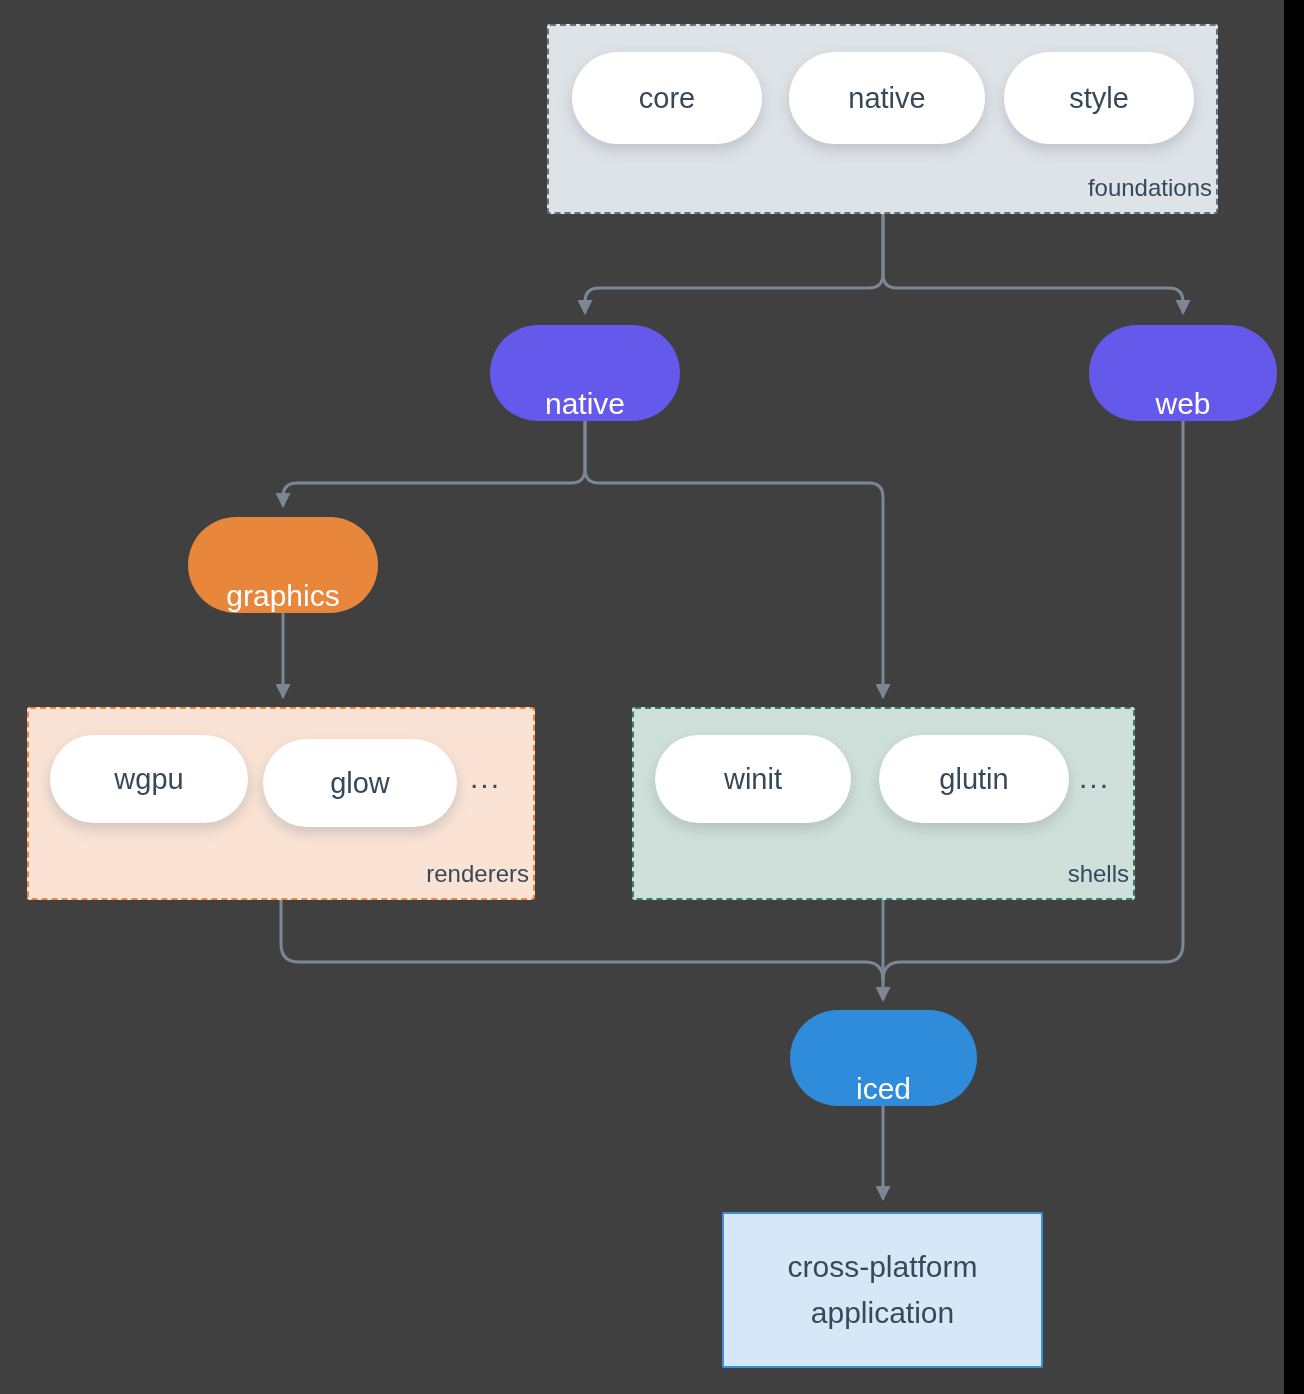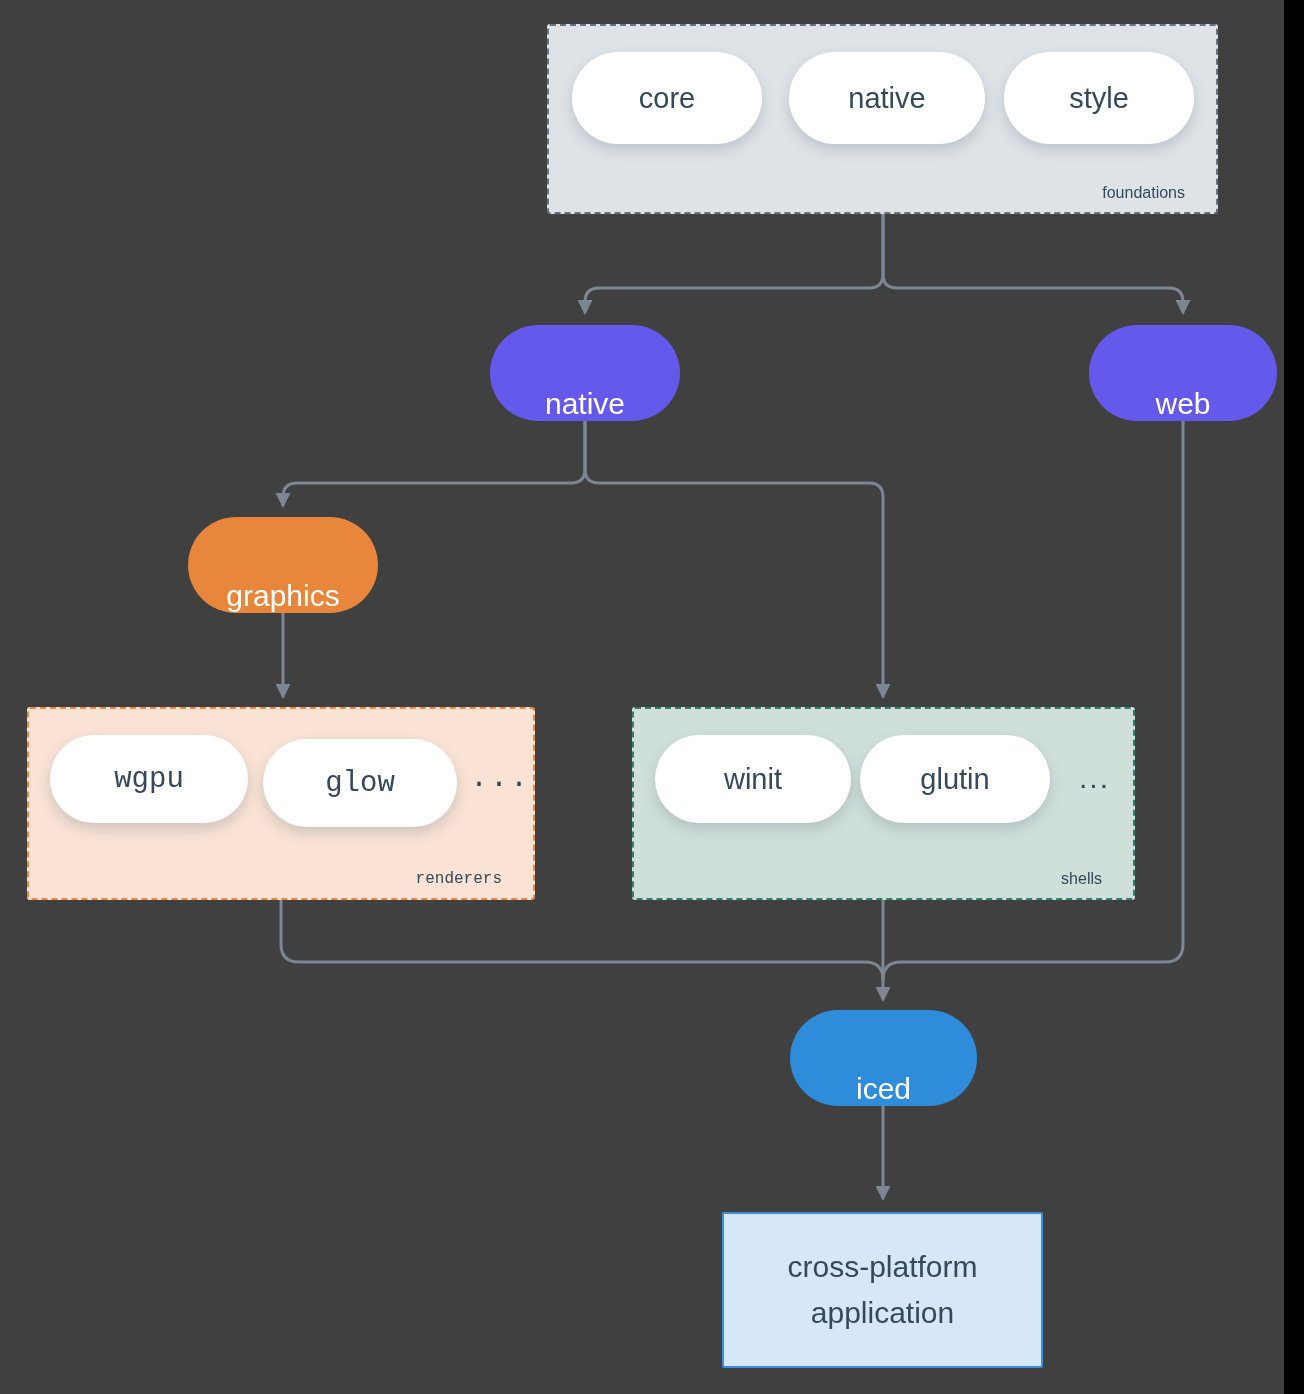--- a/index.html
+++ b/index.html
@@ -5,23 +5,23 @@
   html,body{margin:0;padding:0;background:#000;}
   .canvas{
     position:relative;width:1284px;height:1394px;background:#404040;
     font-family:"Liberation Sans","DejaVu Sans",sans-serif;color:#36495a;
     overflow:hidden;
   }
   .edges{position:absolute;left:0;top:0;width:1304px;height:1394px;}
   .edge{stroke:#7b8794;stroke-width:3;fill:none;stroke-linecap:round;}
   .group-box{position:absolute;border:2px dashed #64737f;border-radius:3px;box-sizing:border-box;}
   .group-foundations{left:547px;top:24px;width:671px;height:190px;background:#dee3e7;border-color:#64737f;}
-  .group-renderers{left:27px;top:707px;width:508px;height:193px;background:#fae3d4;border-color:#e8873d;font-family:Liberation Mono, monospace;}
+  .group-renderers{left:27px;top:707px;width:508px;height:193px;background:#fae3d4;border-color:#e8873d;}
   .group-shells{left:632px;top:707px;width:503px;height:193px;background:#cfe0da;border-color:#2f7e69;}
-  .group-label{position:absolute;right:31px;bottom:10px;font-size:16px;color:#36495a;}
+  .group-label{position:absolute;right:4px;bottom:10px;font-size:24px;color:#36495a;}
   .pill{
     position:absolute;display:flex;align-items:center;justify-content:center;
     background:#ffffff;border-radius:999px;font-size:29px;color:#36495a;
     box-shadow:0 6px 14px rgba(100,115,130,0.28);
   }
   .node-pill{
     position:absolute;display:flex;align-items:flex-end;justify-content:center;
     border-radius:999px;font-size:30px;color:#ffffff;box-shadow:none;
   }
   .node-purple{background:#6559ec;}
@@ -89,21 +89,21 @@
       <span>glow</span>
     </div>
     <span class="ellipsis" style="left:441px;top:52px;">...</span>
     <span class="group-label">renderers</span>
   </div>
 
   <div class="group-box group-shells">
     <div class="pill" style="left:21px;top:26px;width:196px;height:88px;text-align:center;">
       <span>winit</span>
     </div>
-    <div class="pill" style="left:226px;top:26px;width:190px;height:88px;">
+    <div class="pill" style="left:245px;top:26px;width:190px;height:88px;">
       <span>glutin</span>
     </div>
     <span class="ellipsis" style="left:445px;top:52px;">...</span>
     <span class="group-label">shells</span>
   </div>
 
   <div class="node-pill node-blue" style="left:790px;top:1010px;width:187px;height:96px;">
     <span>iced</span>
   </div>
 

